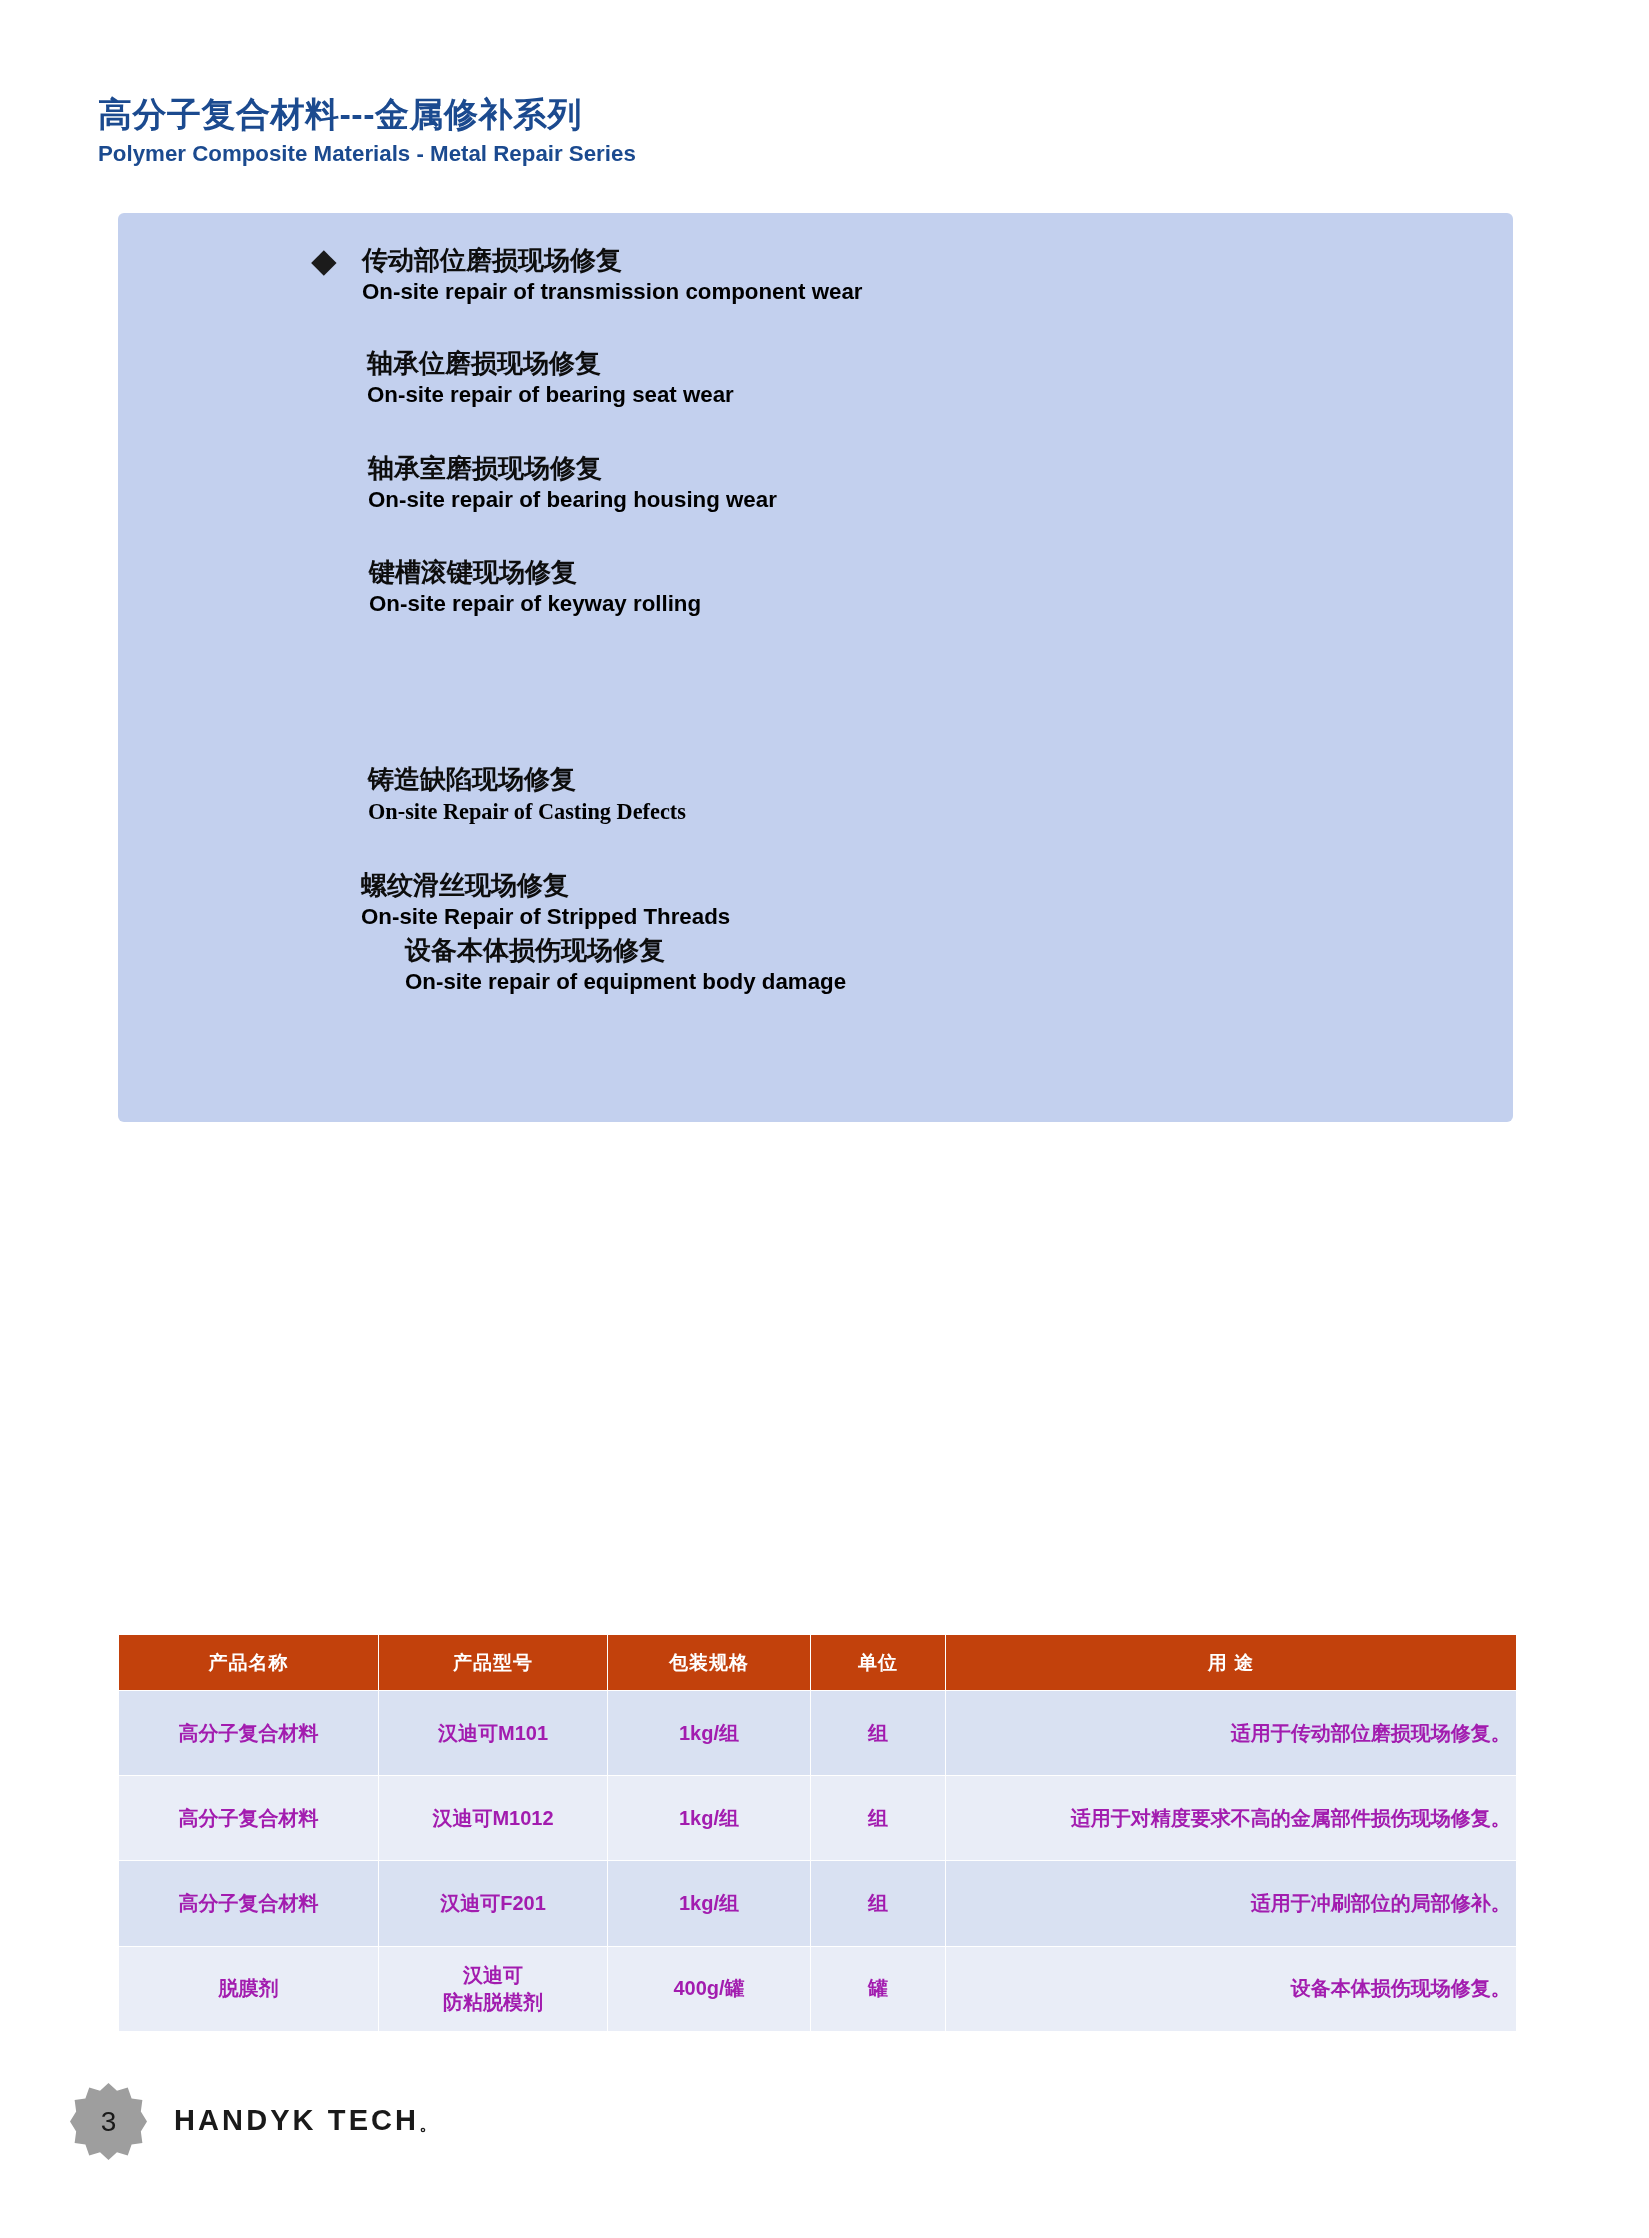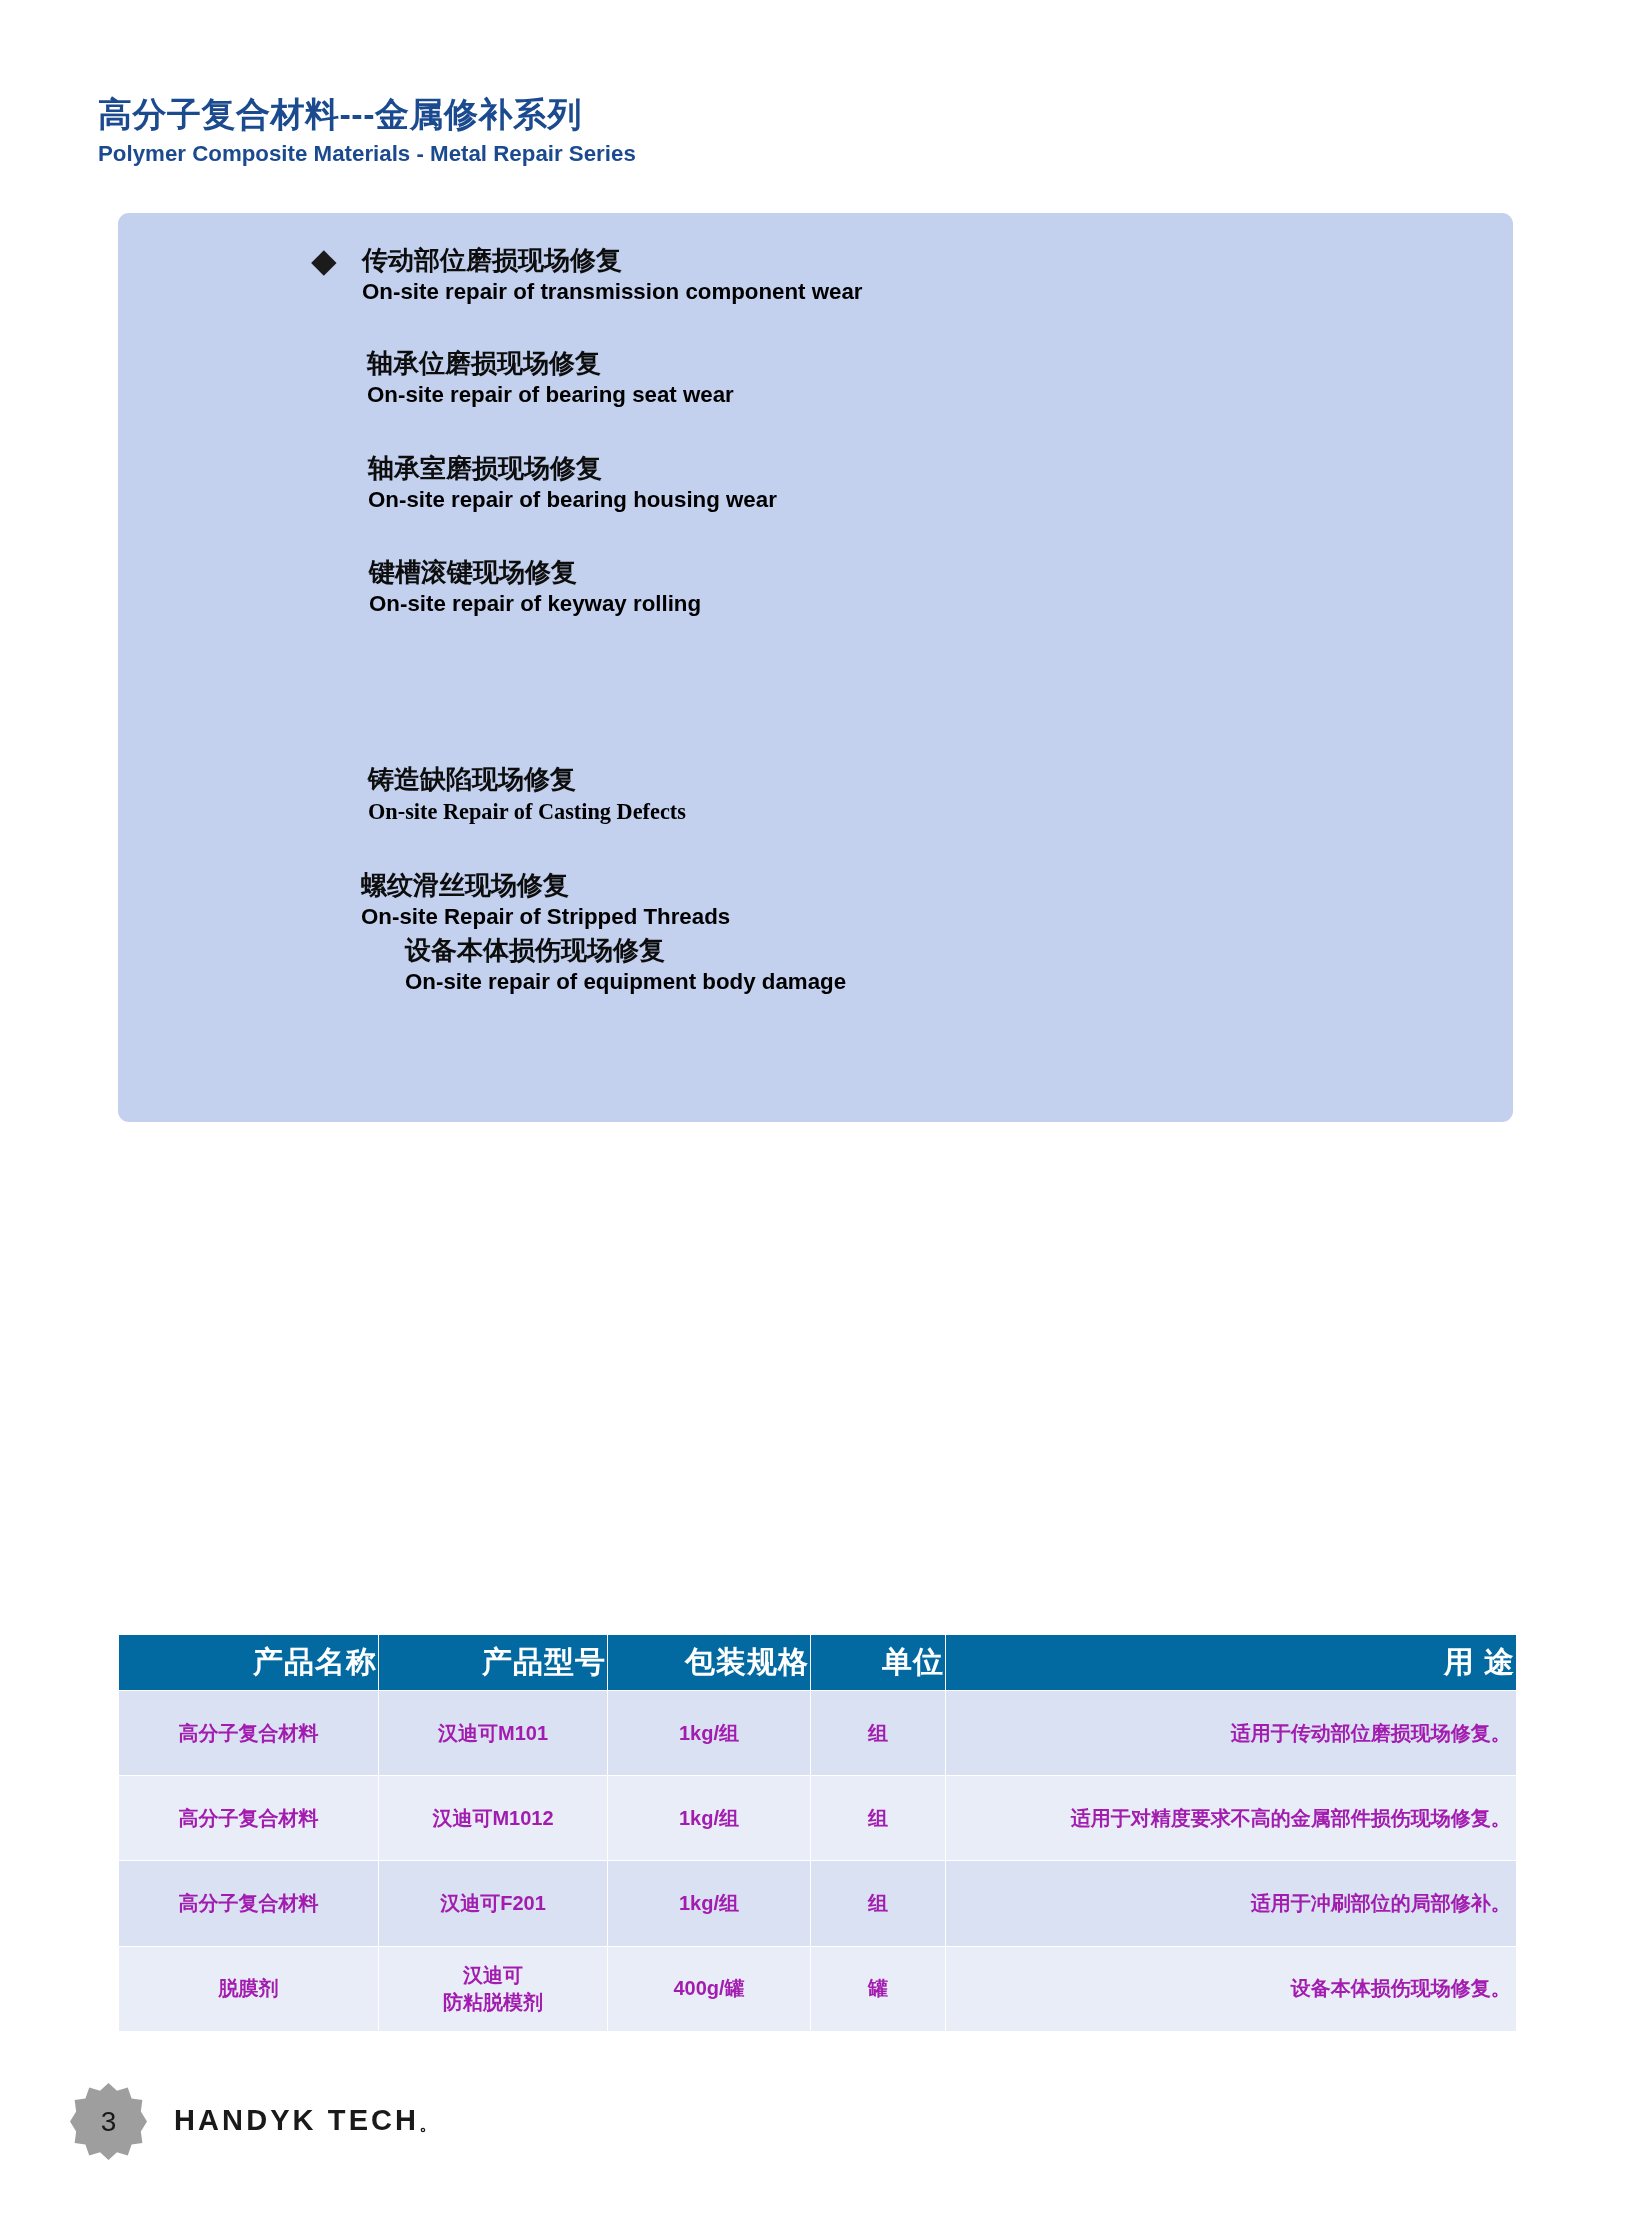--- a/index.html
+++ b/index.html
@@ -46,21 +46,21 @@
   }
 
   
   .panel {
     position: absolute;
     left: 118px;
     top: 213px;
     width: 1395px;
     height: 909px;
     background: #c3d0ee;
-    border-radius: 11px;
+    border-radius: 6px;
   }
   .diamond {
     position: absolute;
     left: -47px;
     top: 10.4px;
     width: 0;
     height: 0;
     font-size: 0;
   }
   .diamond::before {
@@ -96,27 +96,27 @@
     left: 118px;
     top: 1634px;
     width: 1398px;
   }
   table {
     border-collapse: collapse;
     width: 1398px;
     table-layout: fixed;
   }
   thead th {
-    background: #0369a1;
+    background: #c2410c;
     color: #ffffff;
-    font-size: 30px;
+    font-size: 19px;
     font-weight: bold;
     height: 53px;
     border: 1.6px solid #ffffff;
-    text-align: right;
+    text-align: center;
     vertical-align: middle;
     letter-spacing: 1px;
   }
   tbody td {
     font-size: 20px;
     font-weight: bold;
     color: #a21caf;
     border: 1.6px solid #ffffff;
     height: 78px;
     text-align: center;

